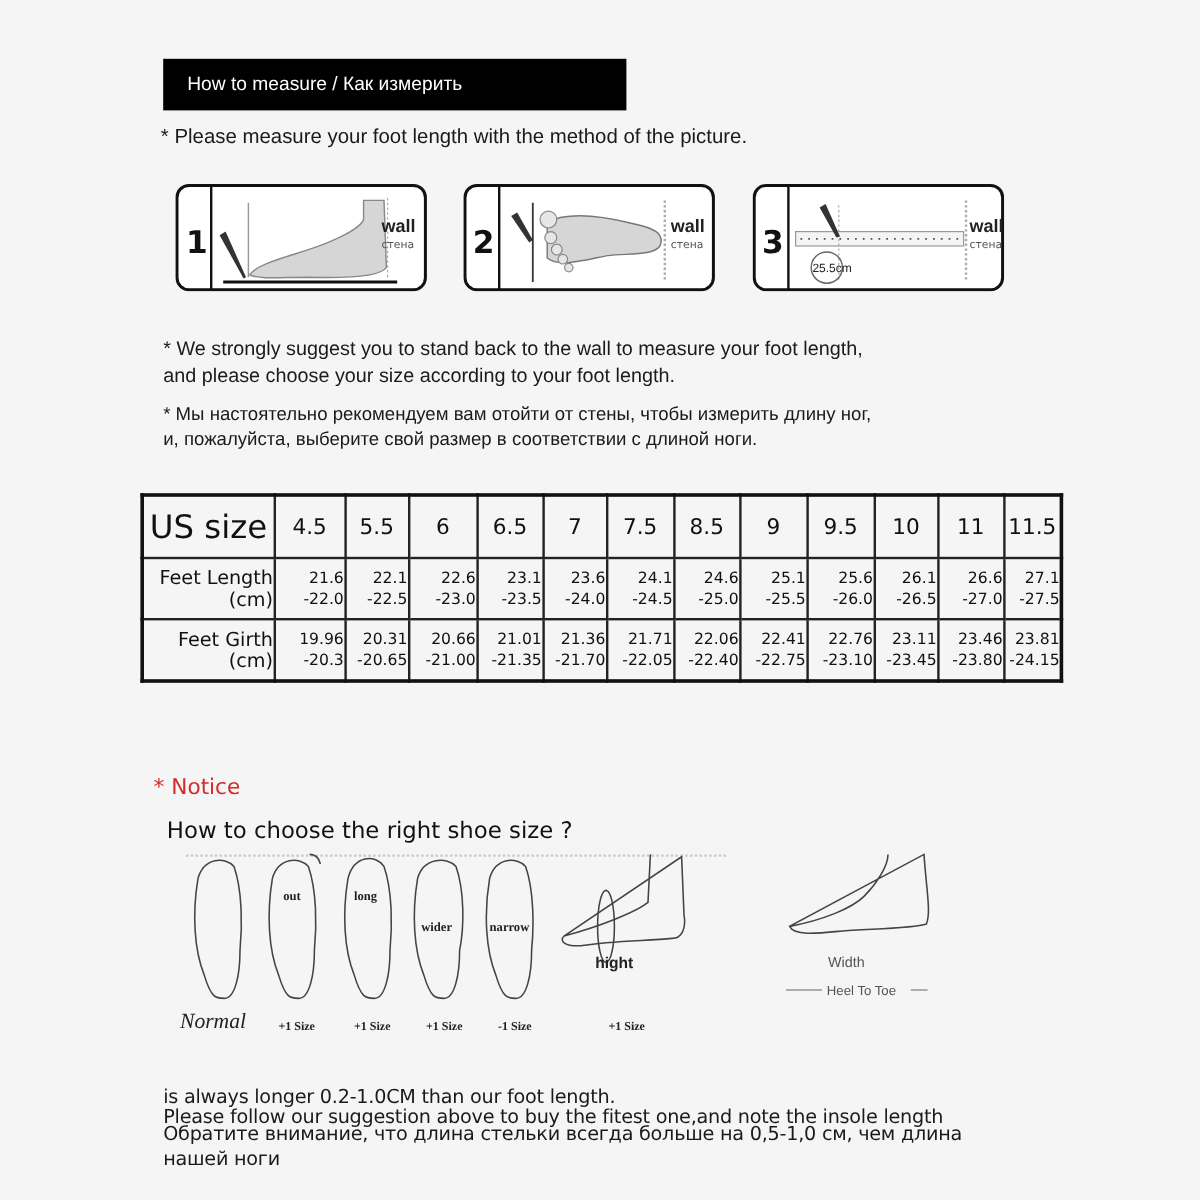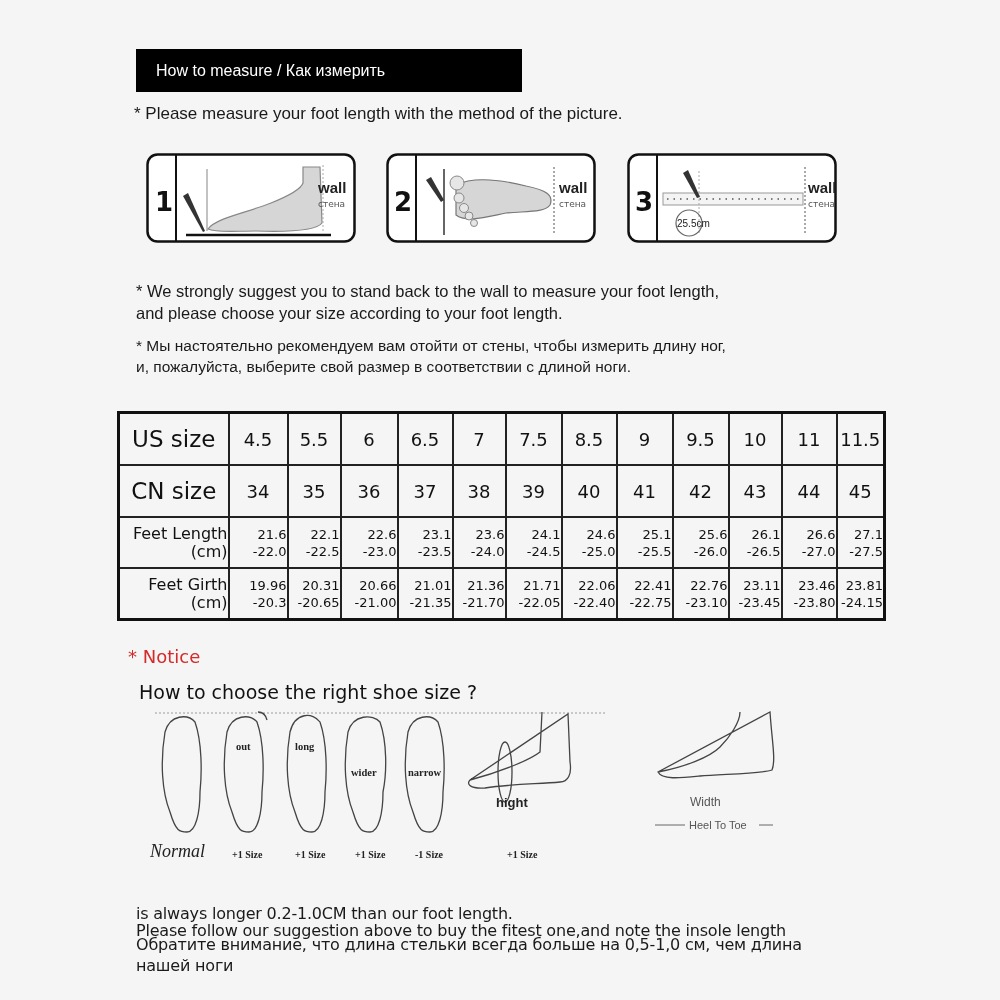--- a/index.html
+++ b/index.html
@@ -8,21 +8,21 @@
   .abs{position:absolute;}
   .title-bar{left:136px;top:49px;width:386px;height:43px;background:#000;color:#fff;
        font-size:16px;line-height:43px;padding-left:20px;box-sizing:border-box;white-space:nowrap;}
   .line{font-size:17px;line-height:22px;white-space:nowrap;color:#1a1a1a;}
   .step{width:210px;height:90px;top:153px;}
   .step svg{width:210px;height:90px;display:block;}
   table.size{position:absolute;left:117px;top:411px;border-collapse:collapse;
        border:3px solid #111;font-family:"DejaVu Sans",sans-serif;background:#f5f5f5;}
   table.size td{border:2px solid #222;text-align:center;padding:0;color:#111;}
   table.size tr.r-big td{height:50px;font-size:18px;}
-  table.size tr.r-big td.hdr{font-size:23px;}
+  table.size tr.r-big td.hdr{font-size:27px;}
   table.size tr.r-small td{height:49px;font-size:13px;line-height:17px;text-align:right;}
   table.size tr.r-small td.hdr{font-size:16px;line-height:18px;}
   .notice{left:128px;top:646px;font-size:18px;color:#d42a2a;font-family:"DejaVu Sans",sans-serif;}
   .choose{left:139px;top:681px;font-size:19px;font-family:"DejaVu Sans",sans-serif;}
   .dots{left:155px;top:712px;width:450px;border-top:2px dotted #c8c8c8;}
   .foot-row{left:140px;top:702px;width:720px;height:170px;}
   .foot-row svg{width:720px;height:170px;display:block;}
   .bottom{font-family:"DejaVu Sans",sans-serif;font-size:16px;line-height:21px;color:#1a1a1a;white-space:nowrap;letter-spacing:-0.2px;}
 </style>
 </head>
@@ -113,37 +113,20 @@
         <td>6</td>
         <td>6.5</td>
         <td>7</td>
         <td>7.5</td>
         <td>8.5</td>
         <td>9</td>
         <td>9.5</td>
         <td>10</td>
         <td>11</td>
         <td>11.5</td>
-      </tr>
-      <tr class="r-big">
-        <td class="hdr">
-          <div>CN size</div>
-        </td>
-        <td>34</td>
-        <td>35</td>
-        <td>36</td>
-        <td>37</td>
-        <td>38</td>
-        <td>39</td>
-        <td>40</td>
-        <td>41</td>
-        <td>42</td>
-        <td>43</td>
-        <td>44</td>
-        <td>45</td>
       </tr>
       <tr class="r-small">
         <td class="hdr">
           <div>Feet Length</div>
           <div>(cm)</div>
         </td>
         <td>
           <div>21.6</div>
           <div>-22.0</div>
         </td>

